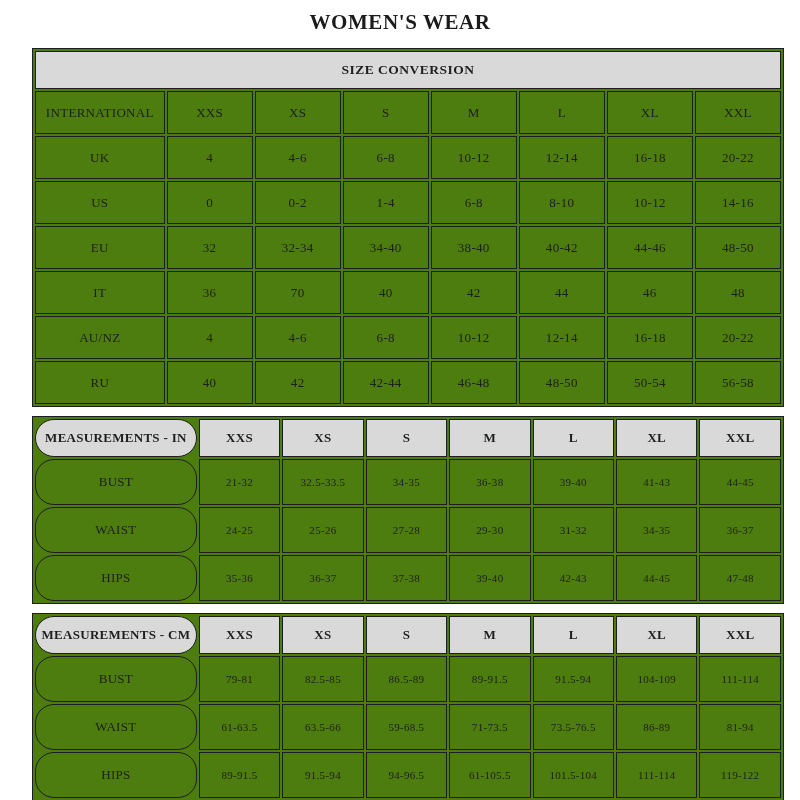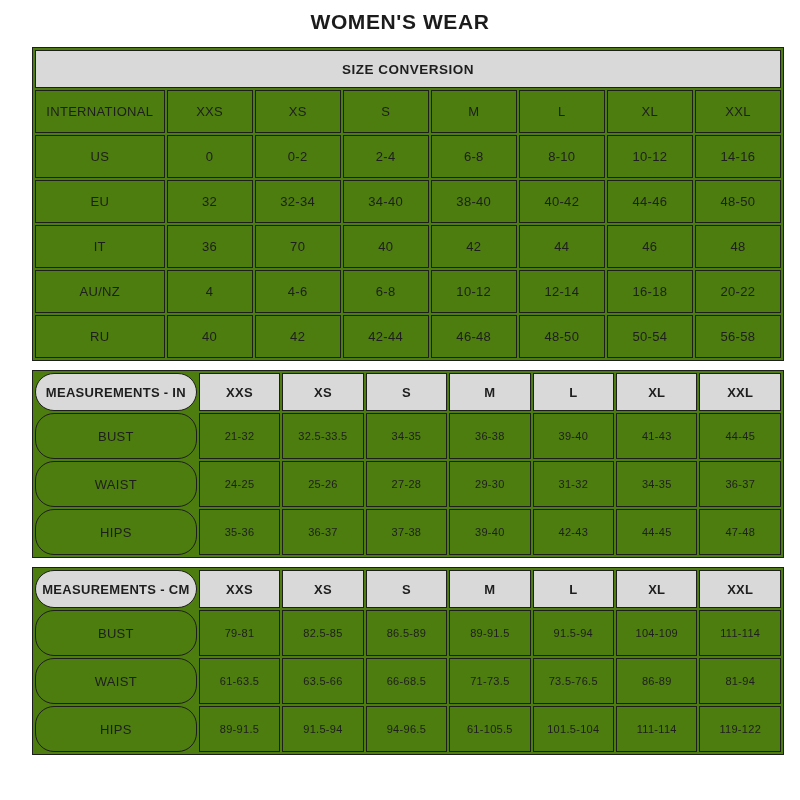--- a/index.html
+++ b/index.html
@@ -9,20 +9,21 @@
     width: 800px;
     font-family: "Liberation Sans", sans-serif;
     color: #1e1e1e;
   }
   .page {
     width: 800px;
     height: 800px;
     box-sizing: border-box;
     padding: 10px 24px 0 24px;
     background: #ffffff;
+    font-family: Liberation Serif, serif;
   }
   .title {
     margin: 0 0 13px 0;
     text-align: center;
     font-size: 21px;
     font-weight: 700;
     letter-spacing: 0.6px;
     color: #1b1b1b;
   }
   table.size-table {
@@ -90,24 +91,34 @@
             <td class="label-cell">INTERNATIONAL</td>
             <td class="header-cell">XXS</td>
             <td class="header-cell">XS</td>
             <td class="header-cell">S</td>
             <td class="header-cell">M</td>
             <td class="header-cell">L</td>
             <td class="header-cell">XL</td>
             <td class="header-cell">XXL</td>
           </tr>
           <tr>
+            <td class="label-cell">UK</td>
+            <td class="value-cell">4</td>
+            <td class="value-cell">4-6</td>
+            <td class="value-cell">6-8</td>
+            <td class="value-cell">10-12</td>
+            <td class="value-cell">12-14</td>
+            <td class="value-cell">16-18</td>
+            <td class="value-cell">20-22</td>
+          </tr>
+          <tr>
             <td class="label-cell">US</td>
             <td class="value-cell">0</td>
             <td class="value-cell">0-2</td>
-            <td class="value-cell">2-4</td>
+            <td class="value-cell">1-4</td>
             <td class="value-cell">6-8</td>
             <td class="value-cell">8-10</td>
             <td class="value-cell">10-12</td>
             <td class="value-cell">14-16</td>
           </tr>
           <tr>
             <td class="label-cell">EU</td>
             <td class="value-cell">32</td>
             <td class="value-cell">32-34</td>
             <td class="value-cell">34-40</td>
@@ -231,21 +242,21 @@
             <td class="value-cell">86.5-89</td>
             <td class="value-cell">89-91.5</td>
             <td class="value-cell">91.5-94</td>
             <td class="value-cell">104-109</td>
             <td class="value-cell">111-114</td>
           </tr>
           <tr>
             <td class="label-cell">WAIST</td>
             <td class="value-cell">61-63.5</td>
             <td class="value-cell">63.5-66</td>
-            <td class="value-cell">66-68.5</td>
+            <td class="value-cell">59-68.5</td>
             <td class="value-cell">71-73.5</td>
             <td class="value-cell">73.5-76.5</td>
             <td class="value-cell">86-89</td>
             <td class="value-cell">81-94</td>
           </tr>
           <tr>
             <td class="label-cell">HIPS</td>
             <td class="value-cell">89-91.5</td>
             <td class="value-cell">91.5-94</td>
             <td class="value-cell">94-96.5</td>

